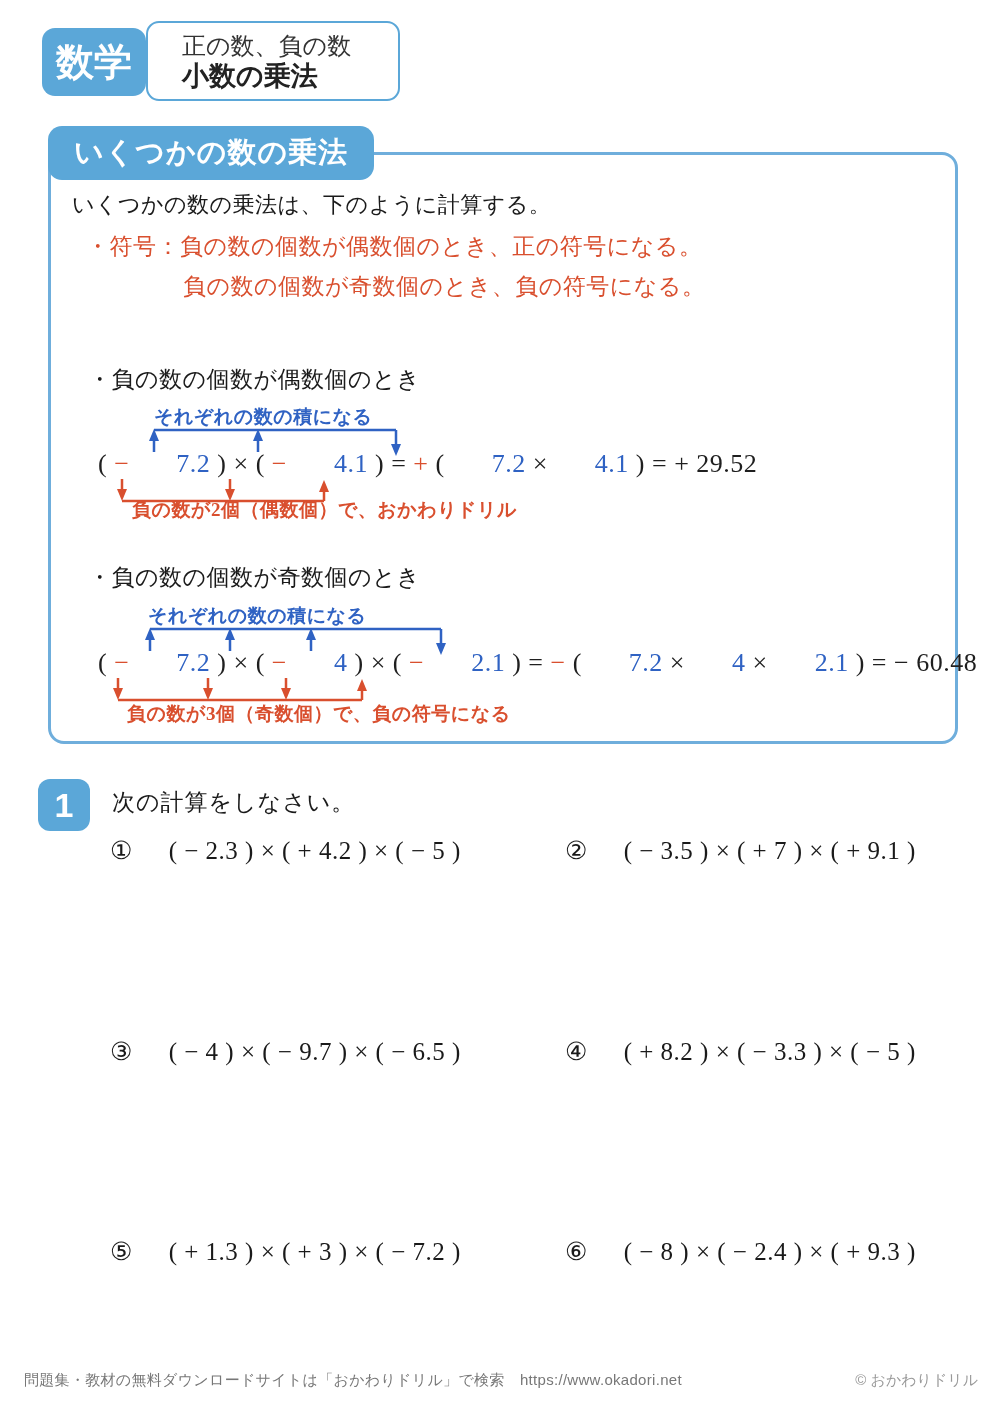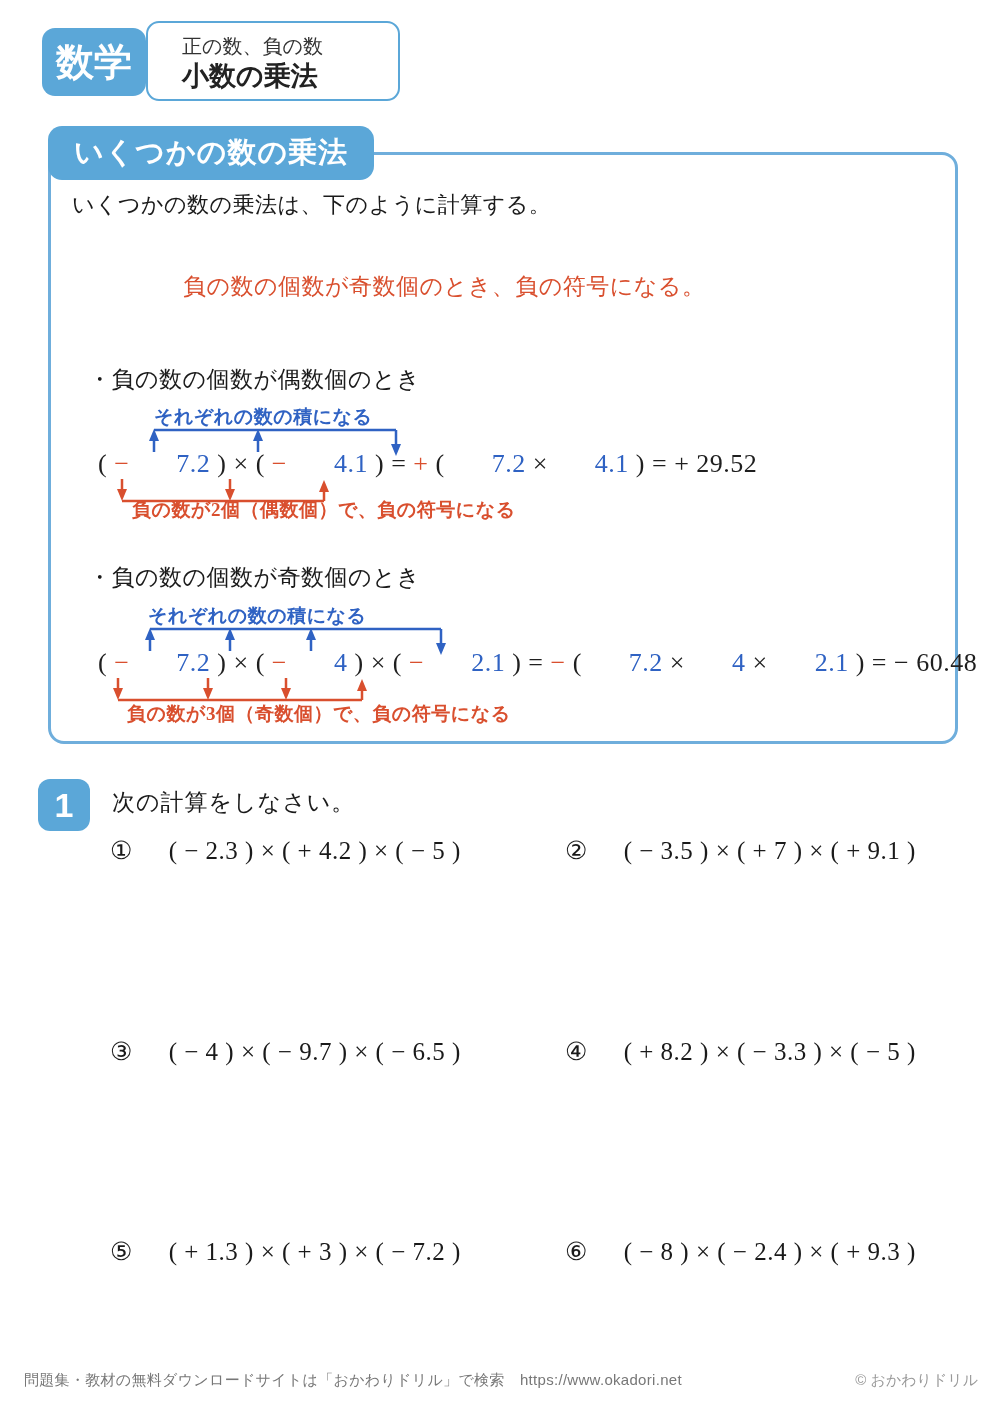--- a/index.html
+++ b/index.html
@@ -6,21 +6,21 @@
   .page{position:relative;width:1000px;height:1415px;background:#ffffff;overflow:hidden;
         font-family:"Liberation Serif","DejaVu Serif",serif;color:#1a1a1a;}
   .abs{position:absolute;}
   .sans{font-family:"Liberation Sans","DejaVu Sans",sans-serif;}
 
   
   .subject-badge{left:42px;top:28px;width:104px;height:68px;background:#5BA7D8;border-radius:13px;
                  color:#fff;font-size:38px;font-weight:bold;display:flex;align-items:center;justify-content:center;z-index:2;}
   .title-box{left:146px;top:21px;width:254px;height:80px;border:2.5px solid #5BA7D8;border-radius:13px;
              background:#fff;box-sizing:border-box;padding:10px 0 0 34px;z-index:1;}
-  .title-box .unit{font-size:20px;color:#333;line-height:26px;}
+  .title-box .unit{font-size:24px;color:#333;line-height:26px;}
   .title-box .ttl{font-size:27px;font-weight:bold;color:#222;line-height:34px;}
 
   
   .info-tab{left:48px;top:126px;height:54px;padding:0 26px;background:#5BA7D8;border-radius:14px;
             color:#fff;font-size:29px;font-weight:bold;display:flex;align-items:center;letter-spacing:1px;z-index:2;}
   .info-box{left:48px;top:152px;width:910px;height:592px;border:3px solid #6FAEDC;border-radius:16px;
             background:#fff;box-sizing:border-box;z-index:0;}
   .t-black{color:#1a1a1a;}
   .t-red{color:#D94F2E;}
   .t-blue{color:#2F62C3;}
@@ -56,38 +56,39 @@
     <div class="unit">正の数、負の数</div>
     <div class="ttl">小数の乗法</div>
   </div>
 
   <div class="abs info-box"></div>
   <div class="abs info-tab sans">
     <span>いくつかの数の乗法</span>
   </div>
 
   <div class="abs intro-line t-black" style="left:72px;top:190px;">いくつかの数の乗法は、下のように計算する。</div>
+  <div class="abs body-line t-red" style="left:86px;top:231px;">・符号：負の数の個数が偶数個のとき、正の符号になる。</div>
   <div class="abs body-line t-red" style="left:183px;top:271px;">負の数の個数が奇数個のとき、負の符号になる。</div>
 
   <div class="abs body-line t-black" style="left:88px;top:364px;">・負の数の個数が偶数個のとき</div>
   <div class="abs note t-blue" style="left:154px;top:404px;">それぞれの数の積になる</div>
   <svg class="abs" style="left:144px;top:422px;" width="260" height="36" viewBox="0 0 260 36">
     <path d="M10 8 H252 M10 30 V18 M114 30 V18 M252 8 V22" fill="none" stroke="#2F62C3" stroke-width="2.5"></path>
     <polygon points="10,7 5,19 15,19" fill="#2F62C3"></polygon>
     <polygon points="114,7 109,19 119,19" fill="#2F62C3"></polygon>
     <polygon points="252,34 247,22 257,22" fill="#2F62C3"></polygon>
   </svg>
   <div class="abs equation" style="left:98px;top:449px;"><span class="seg-k">( </span><span class="seg-r">− </span><span class="seg-b">7.2</span><span class="seg-k"> ) × ( </span><span class="seg-r">− </span><span class="seg-b">4.1</span><span class="seg-k"> ) = </span><span class="seg-r">+ </span><span class="seg-k">( </span><span class="seg-b">7.2</span><span class="seg-k"> × </span><span class="seg-b">4.1</span><span class="seg-k"> ) = + 29.52</span></div>
   <svg class="abs" style="left:114px;top:479px;" width="225" height="27" viewBox="0 0 225 27">
     <path d="M8 0 V11 M116 0 V11 M8 22 H210 M210 22 V13" fill="none" stroke="#D94F2E" stroke-width="2.5"></path>
     <polygon points="8,22 3,10 13,10" fill="#D94F2E"></polygon>
     <polygon points="116,22 111,10 121,10" fill="#D94F2E"></polygon>
     <polygon points="210,1 205,13 215,13" fill="#D94F2E"></polygon>
   </svg>
-  <div class="abs note t-red" style="left:132px;top:497px;">負の数が2個（偶数個）で、負の符号になる</div>
+  <div class="abs note t-red" style="left:132px;top:497px;">負の数が2個（偶数個）で、おかわりドリル</div>
 
   <div class="abs body-line t-black" style="left:88px;top:562px;">・負の数の個数が奇数個のとき</div>
   <div class="abs note t-blue" style="left:148px;top:603px;">それぞれの数の積になる</div>
   <svg class="abs" style="left:141px;top:621px;" width="310" height="36" viewBox="0 0 310 36">
     <path d="M9 8 H300 M9 30 V18 M89 30 V18 M170 30 V18 M300 8 V22" fill="none" stroke="#2F62C3" stroke-width="2.5"></path>
     <polygon points="9,7 4,19 14,19" fill="#2F62C3"></polygon>
     <polygon points="89,7 84,19 94,19" fill="#2F62C3"></polygon>
     <polygon points="170,7 165,19 175,19" fill="#2F62C3"></polygon>
     <polygon points="300,34 295,22 305,22" fill="#2F62C3"></polygon>
   </svg>

